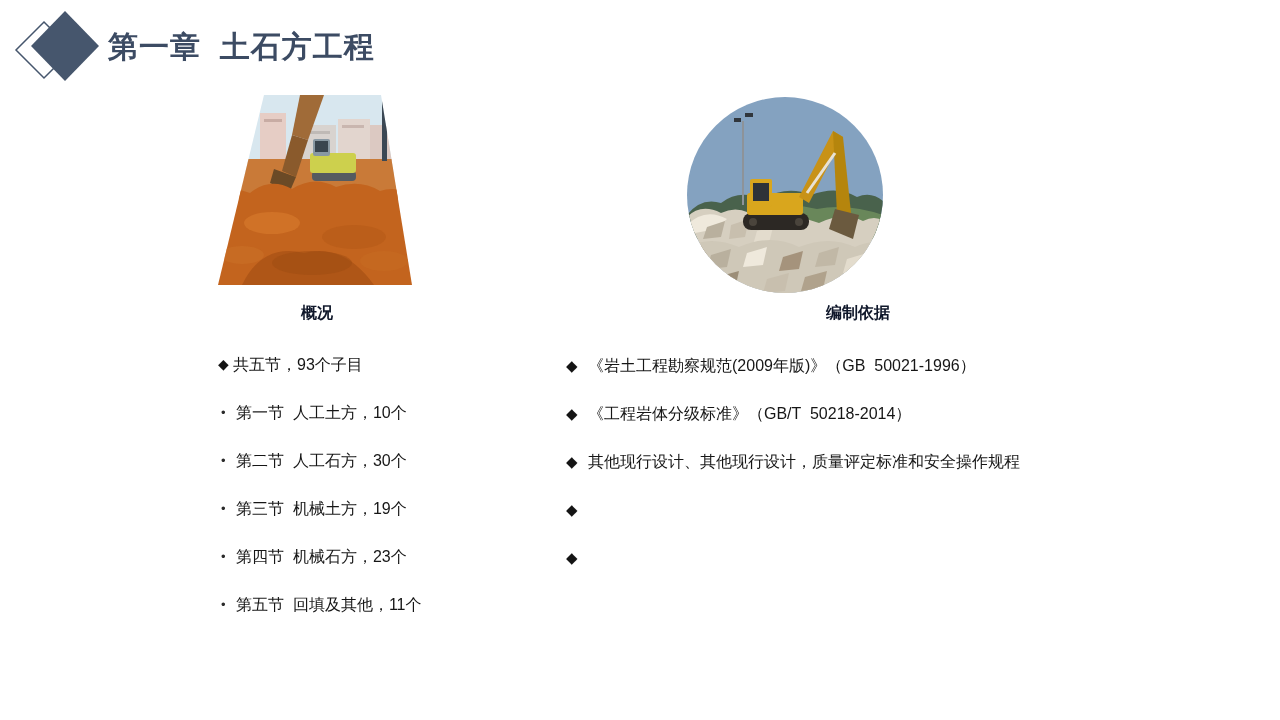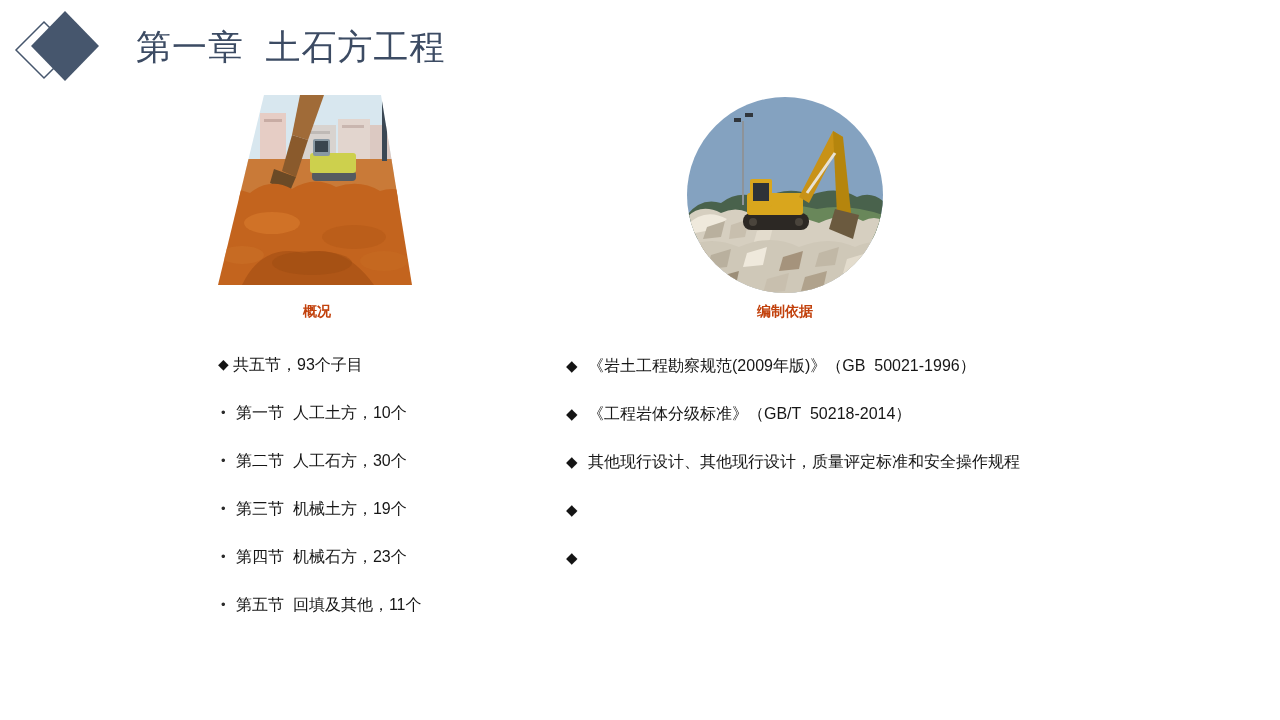--- a/index.html
+++ b/index.html
@@ -10,36 +10,36 @@
     position: relative;
     overflow: hidden;
     color: #1c1c1c;
   }
   .slide { position: absolute; inset: 0; }
 
   
   .logo { position: absolute; left: 4px; top: 2px; width: 104px; height: 94px; }
   .slide-title {
     position: absolute; left: 108px; top: 30px;
-    font-size: 35px; font-weight: normal; color: #3c4b63;
-    white-space: pre; letter-spacing: 1px; line-height: 34px; margin-left: 28px;
+    font-size: 30px; font-weight: bold; color: #3c4b63;
+    white-space: pre; letter-spacing: 1px; line-height: 34px;
   }
 
   
   .img-left  { position: absolute; left: 212px; top: 95px;  width: 200px; height: 190px; }
   .img-right { position: absolute; left: 687px; top: 97px;  width: 196px; height: 196px; }
 
   
   .col-heading {
     position: absolute; top: 303px; width: 210px;
-    text-align: center; font-size: 14px; font-weight: bold; color: #c2410c;
+    text-align: center; font-size: 16px; font-weight: bold; color: #0f172a;
     white-space: pre;
   }
   .col-heading.left  { left: 212px; }
-  .col-heading.right { left: 680px; }
+  .col-heading.right { left: 680px; text-align: right; }
 
   
   .blist { position: absolute; }
   .blist.left  { left: 218px; top: 355px; width: 330px; }
   .blist.right { left: 566px; top: 356px; width: 620px; }
   .li {
     display: flex; align-items: flex-start;
     margin-bottom: 29px; line-height: 19px; font-size: 16px;
   }
   .mk { flex: 0 0 18px; width: 18px; color: #141414; }

